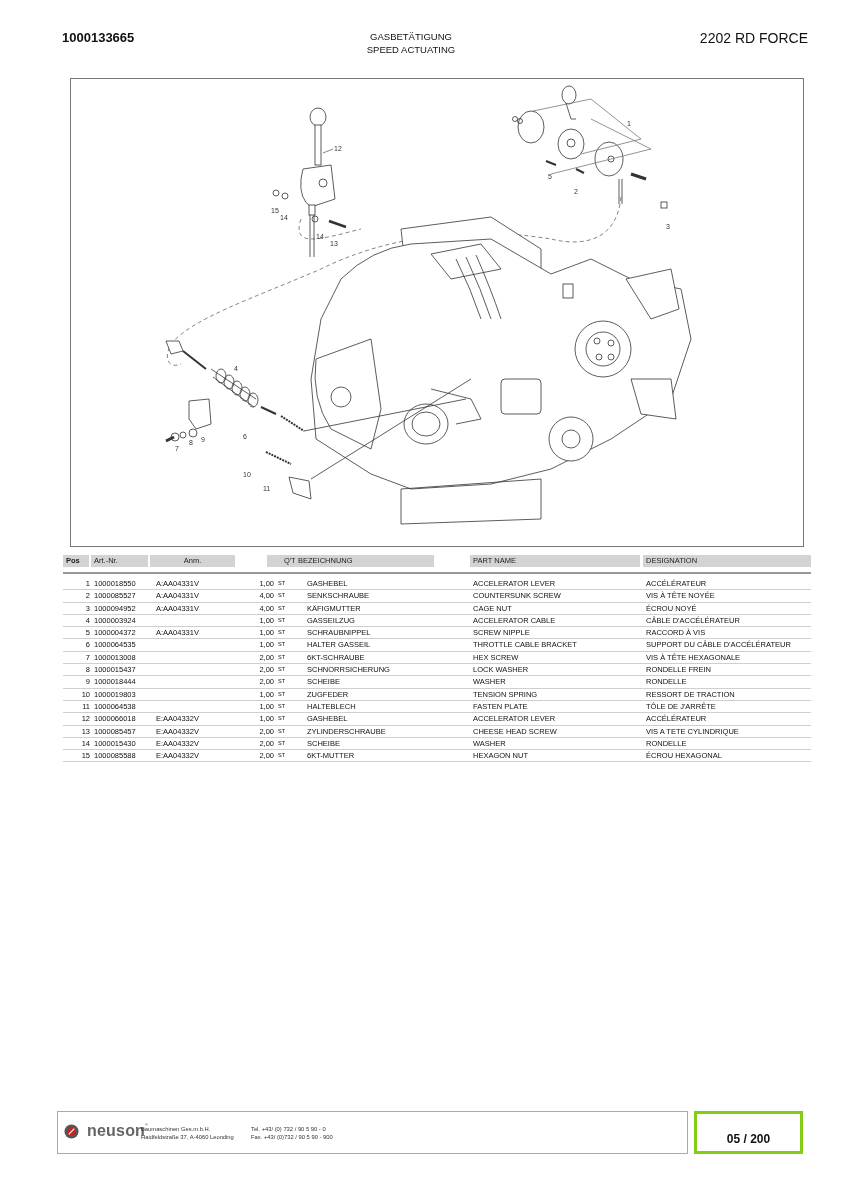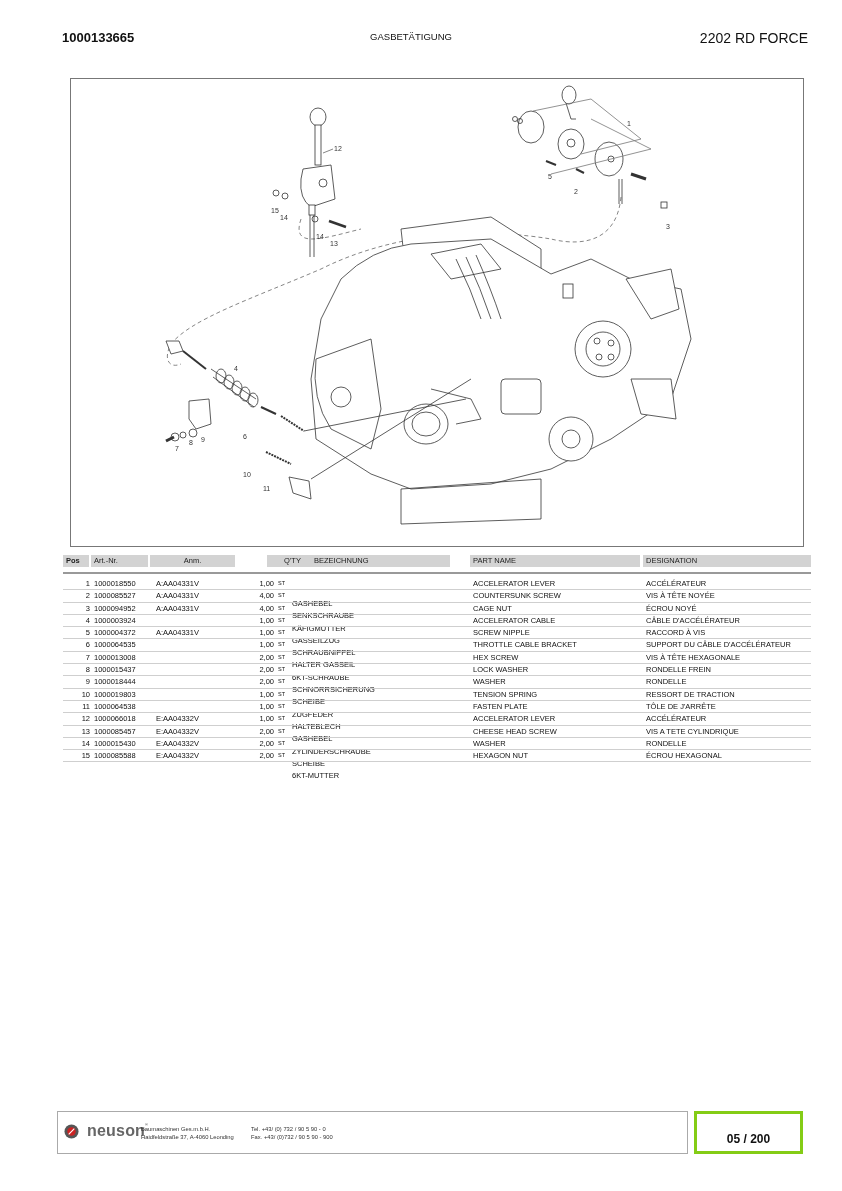--- a/index.html
+++ b/index.html
@@ -11,52 +11,53 @@
 
   .drawing { position: absolute; left: 70px; top: 78px; width: 734px; height: 469px; border: 1px solid #777; box-sizing: border-box; background: #fff; }
   .drawing svg { position: absolute; left: 0; top: 0; }
 
   .thead { position: absolute; left: 63px; top: 555px; width: 748px; height: 12px; border-radius: 6px; }
   .thead .th { position: absolute; top: 0; height: 12px; background: #d3d3d3; font-size: 7.5px; line-height: 12px; padding-left: 3px; box-sizing: border-box; color: #222; }
   .th-pos { left: 0; width: 26px; font-weight: bold; }
   .th-art { left: 28px; width: 57px; }
   .th-anm { left: 87px; width: 85px; text-align: center; padding-left: 0 !important; }
   .th-qty { left: 176px; width: 51px; text-align: center; padding-left: 0 !important; margin-left: 28px; }
-  .th-bez { left: 248px; width: 139px; }
+  .th-bez { left: 232px; width: 139px; }
   .th-part { left: 407px; width: 170px; }
   .th-des { left: 580px; width: 168px; }
   .thead-rule { position: absolute; left: 63px; top: 572px; width: 748px; height: 2px; background: #999; }
 
   .tbody { position: absolute; left: 63px; top: 578px; width: 748px; }
   .tr { position: relative; height: 11.3px; font-size: 7.5px; line-height: 11px; border-bottom: 1px solid #cfcfcf; }
   .tr span { position: absolute; top: 0; white-space: nowrap; }
   .c-pos { left: 0; width: 27px; text-align: right; }
   .c-art { left: 31px; }
   .c-anm { left: 93px; }
   .c-qty { left: 176px; width: 35px; text-align: right; }
   .c-unit { left: 215px; font-size: 5.5px; }
-  .c-bez { left: 229px; margin-top: 20px; }
+  .c-bez { left: 244px; }
   .c-part { left: 410px; }
   .c-des { left: 583px; }
 
   .footer-box { position: absolute; left: 57px; top: 1111px; width: 631px; height: 43px; border: 1px solid #aaa; box-sizing: border-box; }
   .page-box { position: absolute; left: 694px; top: 1111px; width: 109px; height: 43px; border: 3px solid #84cc16; box-sizing: border-box; text-align: center; font-size: 12px; font-weight: bold; line-height: 50px; }
   .logo-icon { position: absolute; left: 6px; top: 12px; width: 15px; height: 15px; }
   .brand { position: absolute; left: 29px; top: 10px; font-size: 16px; font-weight: bold; color: #666; letter-spacing: 0.2px; }
   .brand sup { font-size: 4px; vertical-align: top; }
   .company { position: absolute; left: 83px; top: 14px; font-size: 5.8px; line-height: 7.5px; color: #333; }
   .contact { position: absolute; left: 193px; top: 14px; font-size: 5.8px; line-height: 7.5px; color: #333; }
   .lbl { font-size: 7px; fill: #333; font-family: "Liberation Sans", sans-serif; }
 </style>
 </head>
 <body>
 
 <div class="hdr-left">1000133665</div>
 <div class="hdr-center">
   <div>GASBETÄTIGUNG</div>
+  <div>SPEED ACTUATING</div>
 </div>
 <div class="hdr-right">2202 RD FORCE</div>
 
 <div class="drawing">
   <svg width="732" height="467" viewBox="0 0 732 467" fill="none" stroke="#333" stroke-width="0.8">
 
     <path d="M550 118 C545 170 500 165 480 160 C420 150 330 150 250 190 C180 220 120 240 100 265 C92 280 98 290 110 285" stroke-dasharray="4 3" stroke="#666"></path>
     <path d="M230 140 C220 170 250 160 290 150" stroke-dasharray="4 3" stroke="#666"></path>
 
     <g>

